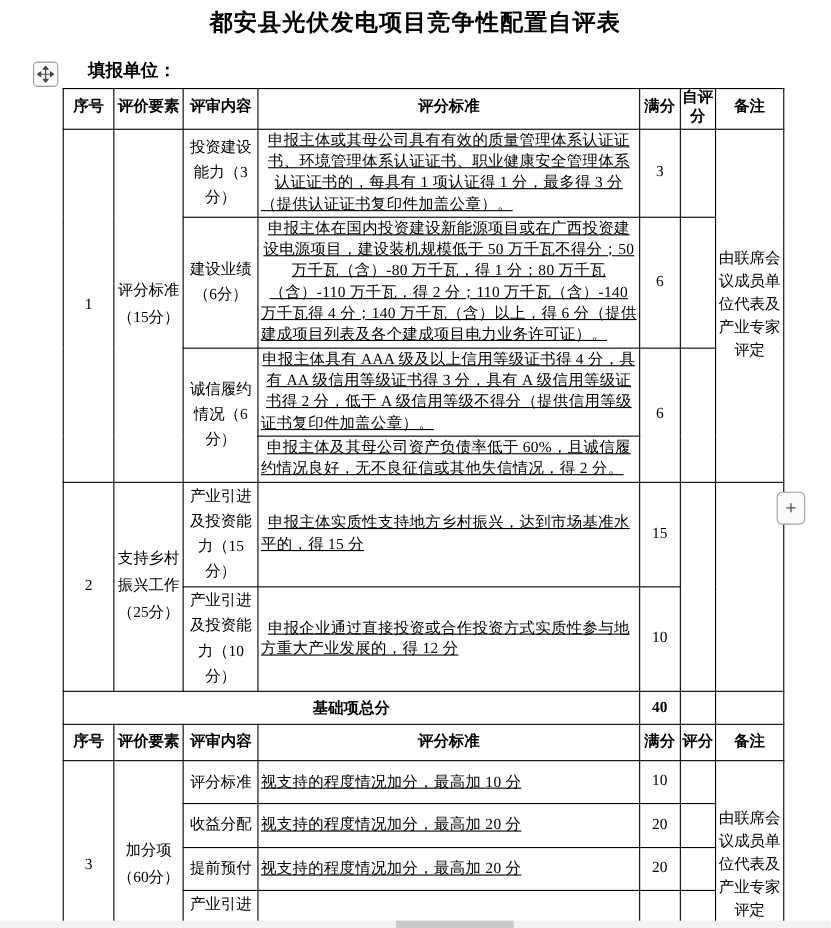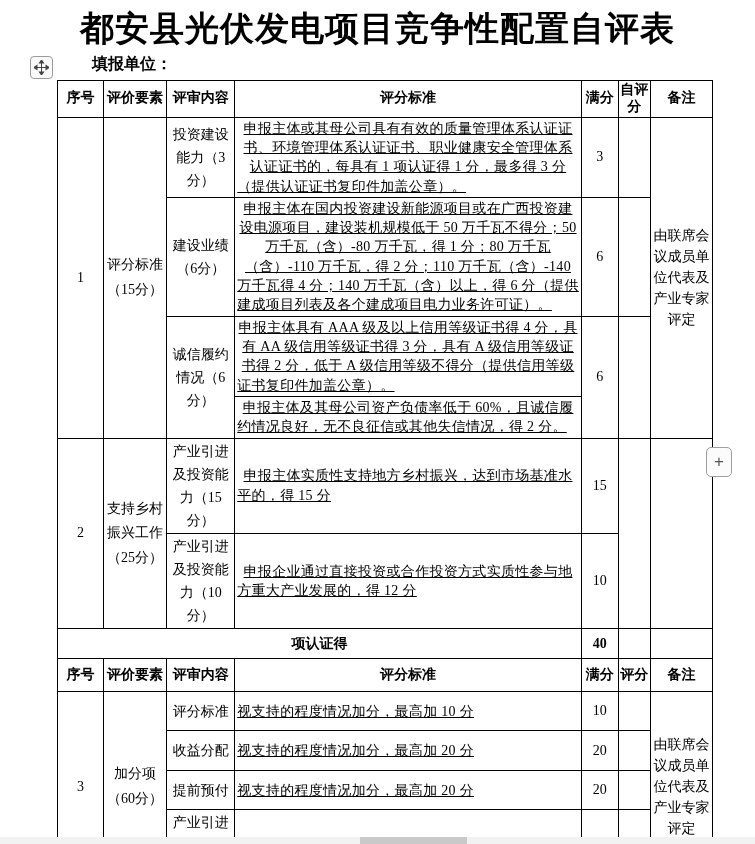--- a/index.html
+++ b/index.html
@@ -9,24 +9,24 @@
     background:#ffffff;
     position:relative;
     overflow:hidden;
     font-family:"Liberation Serif","DejaVu Serif",serif;
     color:#000;
   }
   .title {
     position:absolute; top:6px; left:0; width:100%;
     text-align:center;
     font-family:"Liberation Sans","DejaVu Sans",sans-serif;
-    font-weight:bold; font-size:34px; letter-spacing:1px;
+    font-weight:bold; font-size:21px; letter-spacing:1px;
   }
   .form-unit {
-    position:absolute; top:54px; left:92px;
+    position:absolute; top:54px; left:80px;
     font-family:"Liberation Sans","DejaVu Sans",sans-serif;
     font-weight:bold; font-size:16px;
   }
   .move-handle {
     position:absolute; left:30px; top:56px;
     width:23px; height:23px;
     border:1px solid #9b9b9b; border-radius:4px;
     background:#fafafa;
     display:flex; align-items:center; justify-content:center;
     cursor:move;
@@ -182,21 +182,21 @@
     <td rowspan="2"></td>
   </tr>
 
   <tr class="h-r6">
     <td class="content-cell">产业引进及投资能力（10分）</td>
     <td class="criteria">申报企业通过直接投资或合作投资方式实质性参与地方重大产业发展的，得 12 分</td>
     <td class="num">10</td>
   </tr>
 
   <tr class="h-r7">
-    <td colspan="4" class="boldtxt">项认证得</td>
+    <td colspan="4" class="boldtxt">基础项总分</td>
     <td class="num boldtxt">40</td>
     <td></td>
     <td></td>
   </tr>
 
   <tr class="h-head2">
     <th>序号</th>
     <th>评价要素</th>
     <th>评审内容</th>
     <th>评分标准</th>

